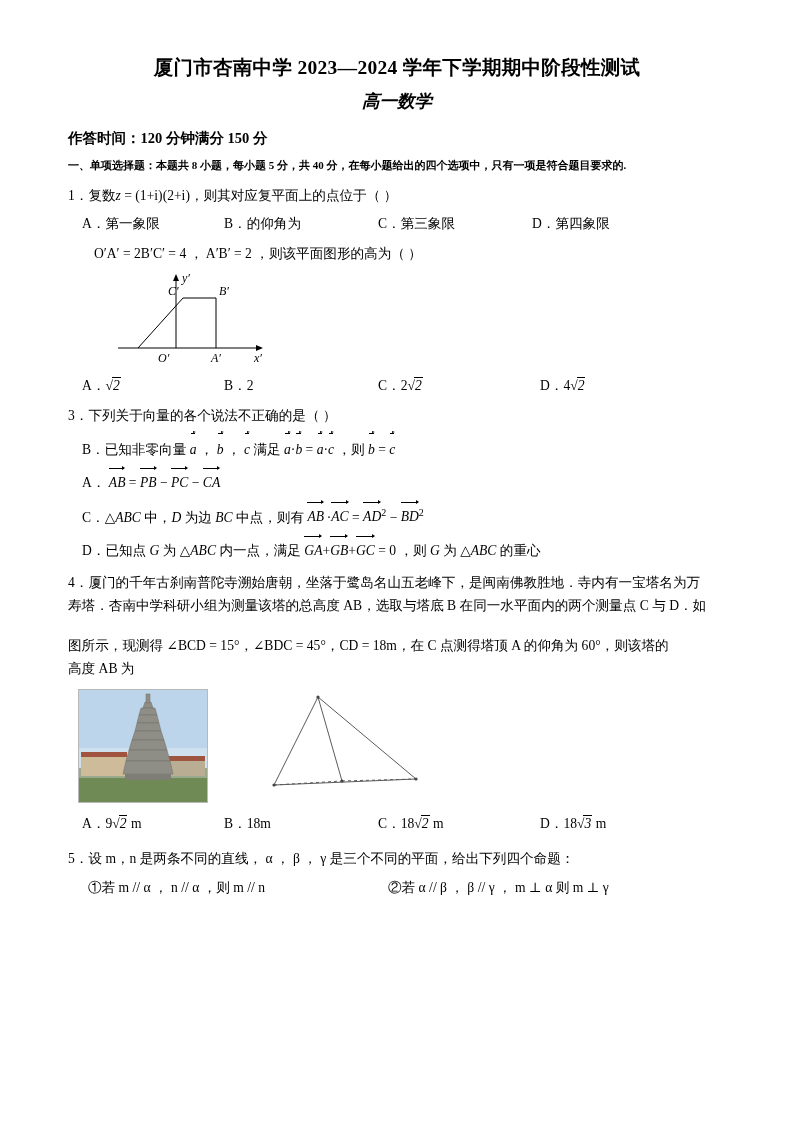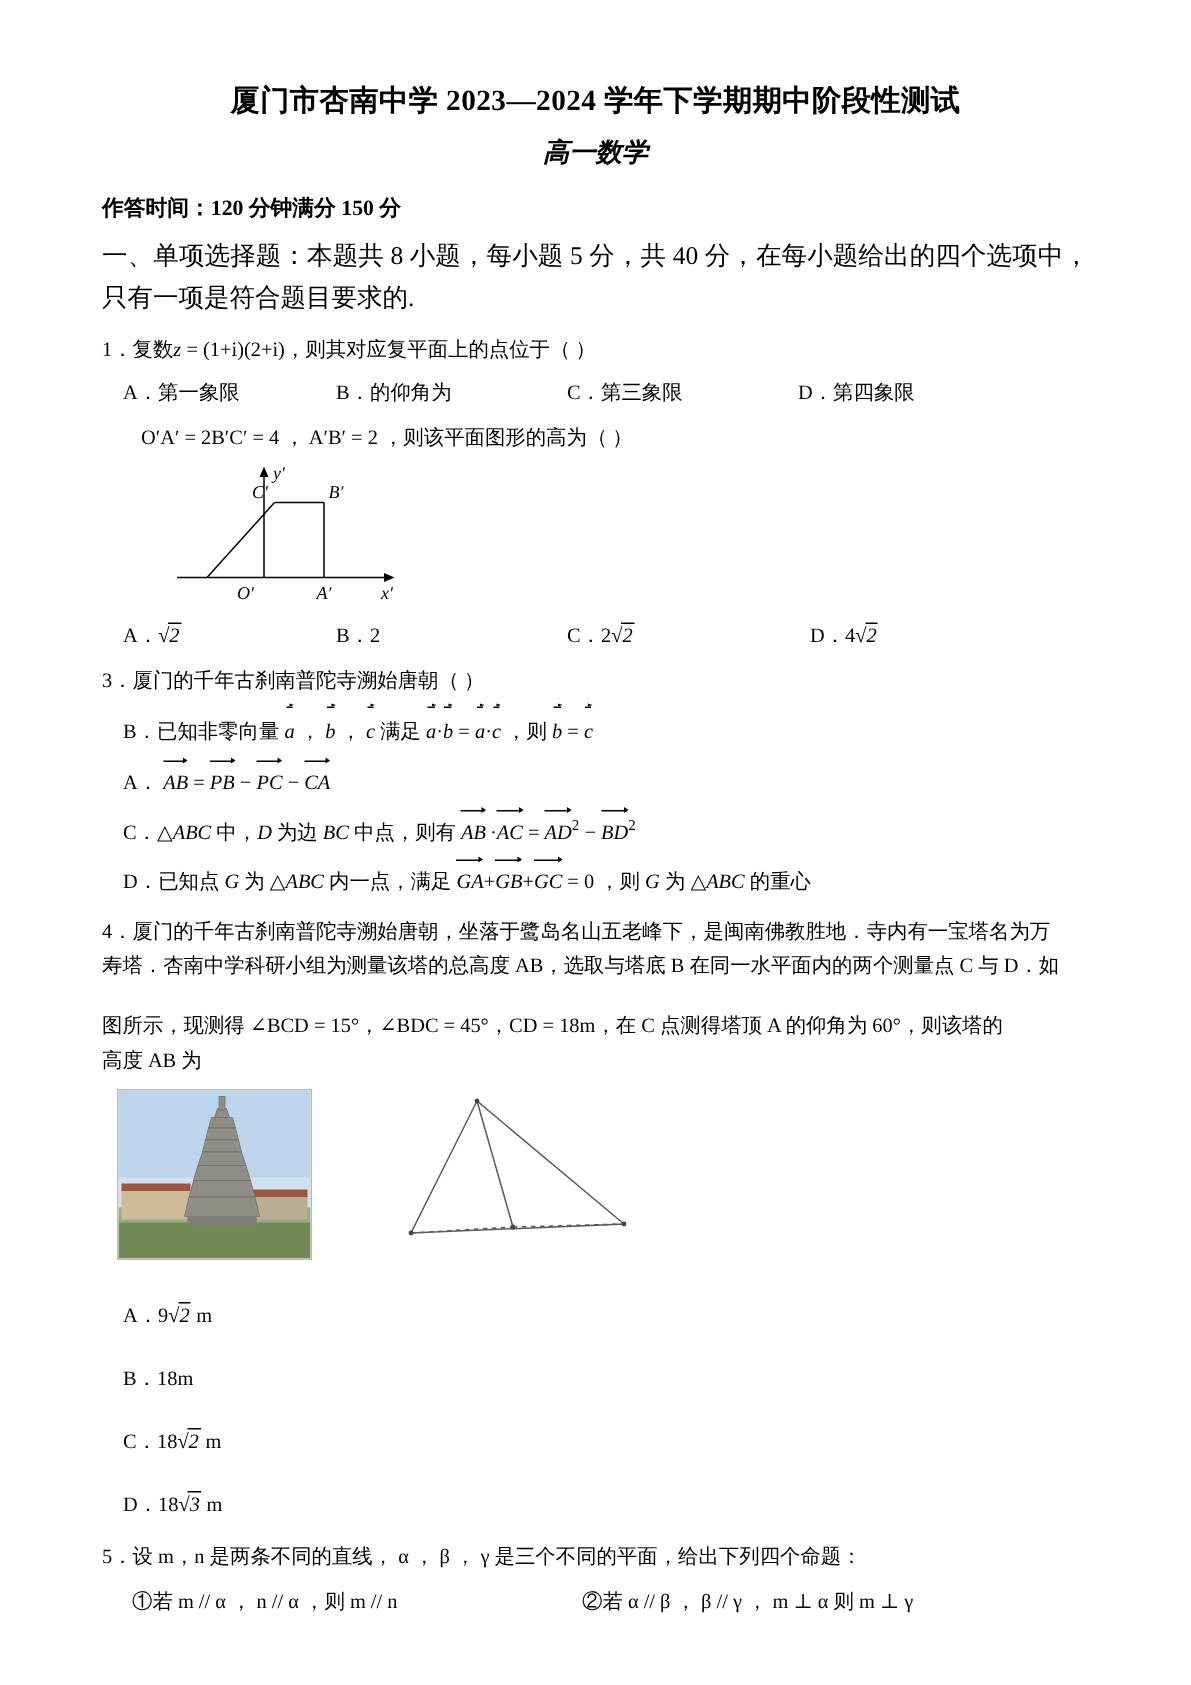--- a/index.html
+++ b/index.html
@@ -36,22 +36,22 @@
     margin: 0 0 16px 0;
     line-height: 1.3;
     font-style: italic;
   }
   .meta-line {
     font-size: 14.5px;
     font-weight: bold;
     margin: 0 0 9px 0;
   }
   .section-head {
-    font-size: 17px;
-    font-weight: normal;
+    font-size: 11px;
+    font-weight: bold;
     line-height: 1.62;
     margin: 0 0 6px 0;
     text-align: justify;
   }
   .q {
     font-size: 13.6px;
     line-height: 1.72;
     margin: 9px 0 0 0;
     text-align: justify;
   }
@@ -198,21 +198,21 @@
   </div>
 
   <div class="opts" style="padding-left:14px;">
     <span class="opt-w1">A．<span class="rad"><span class="radsym">√</span><span class="radbody">2</span></span></span>
     <span class="opt-w2">B．2</span>
     <span class="opt-w3">C．2<span class="rad"><span class="radsym">√</span><span class="radbody">2</span></span></span>
     <span>D．4<span class="rad"><span class="radsym">√</span><span class="radbody">2</span></span></span>
   </div>
 
   <div class="q q-indent">
-    <span>3．</span><span>厦门的千年古刹南普陀寺溯始唐朝（      ）</span>
+    <span>3．</span><span>下列关于向量的各个说法不正确的是（      ）</span>
   </div>
   <div class="q" style="padding-left:14px;">
     <span>B．</span><span>已知非零向量</span>
     <span class="vecsm">a</span> ， <span class="vecsm">b</span> ， <span class="vecsm">c</span> 满足 <span class="vecsm">a</span>·<span class="vecsm">b</span> = <span class="vecsm">a</span>·<span class="vecsm">c</span> ，则 <span class="vecsm">b</span> = <span class="vecsm">c</span>
   </div>
   <div class="q" style="padding-left:14px;">
     <span>A．</span>
     <span class="vec">AB</span> = <span class="vec">PB</span> − <span class="vec">PC</span> − <span class="vec">CA</span>
   </div>
   <div class="q" style="padding-left:14px;">
@@ -258,21 +258,21 @@
       <line x1="62" y1="8" x2="86" y2="92" stroke="#5a5a5a" stroke-width="1"></line>
       <line x1="18" y1="96" x2="86" y2="92" stroke="#5a5a5a" stroke-width="1" stroke-dasharray="3,3"></line>
       <line x1="86" y1="92" x2="160" y2="90" stroke="#5a5a5a" stroke-width="1" stroke-dasharray="3,3"></line>
       <circle cx="62" cy="8" r="1.6" fill="#444"></circle>
       <circle cx="18" cy="96" r="1.6" fill="#444"></circle>
       <circle cx="160" cy="90" r="1.6" fill="#444"></circle>
       <circle cx="86" cy="92" r="1.6" fill="#444"></circle>
     </svg>
   </div>
 
-  <div class="opts" style="padding-left:14px; margin-top:28px;flex-direction:column;">
+  <div class="opts" style="padding-left:14px; margin-top:12px;">
     <span class="opt-w1">A．9<span class="rad"><span class="radsym">√</span><span class="radbody">2</span></span> m</span>
     <span class="opt-w2">B．18m</span>
     <span class="opt-w3">C．18<span class="rad"><span class="radsym">√</span><span class="radbody">2</span></span> m</span>
     <span>D．18<span class="rad"><span class="radsym">√</span><span class="radbody">3</span></span> m</span>
   </div>
 
   <div class="q q-indent" style="margin-top:14px;">
     <span>5．</span><span>设 m，n 是两条不同的直线， α ， β ， γ 是三个不同的平面，给出下列四个命题：</span>
   </div>
   <div class="prop-line">

